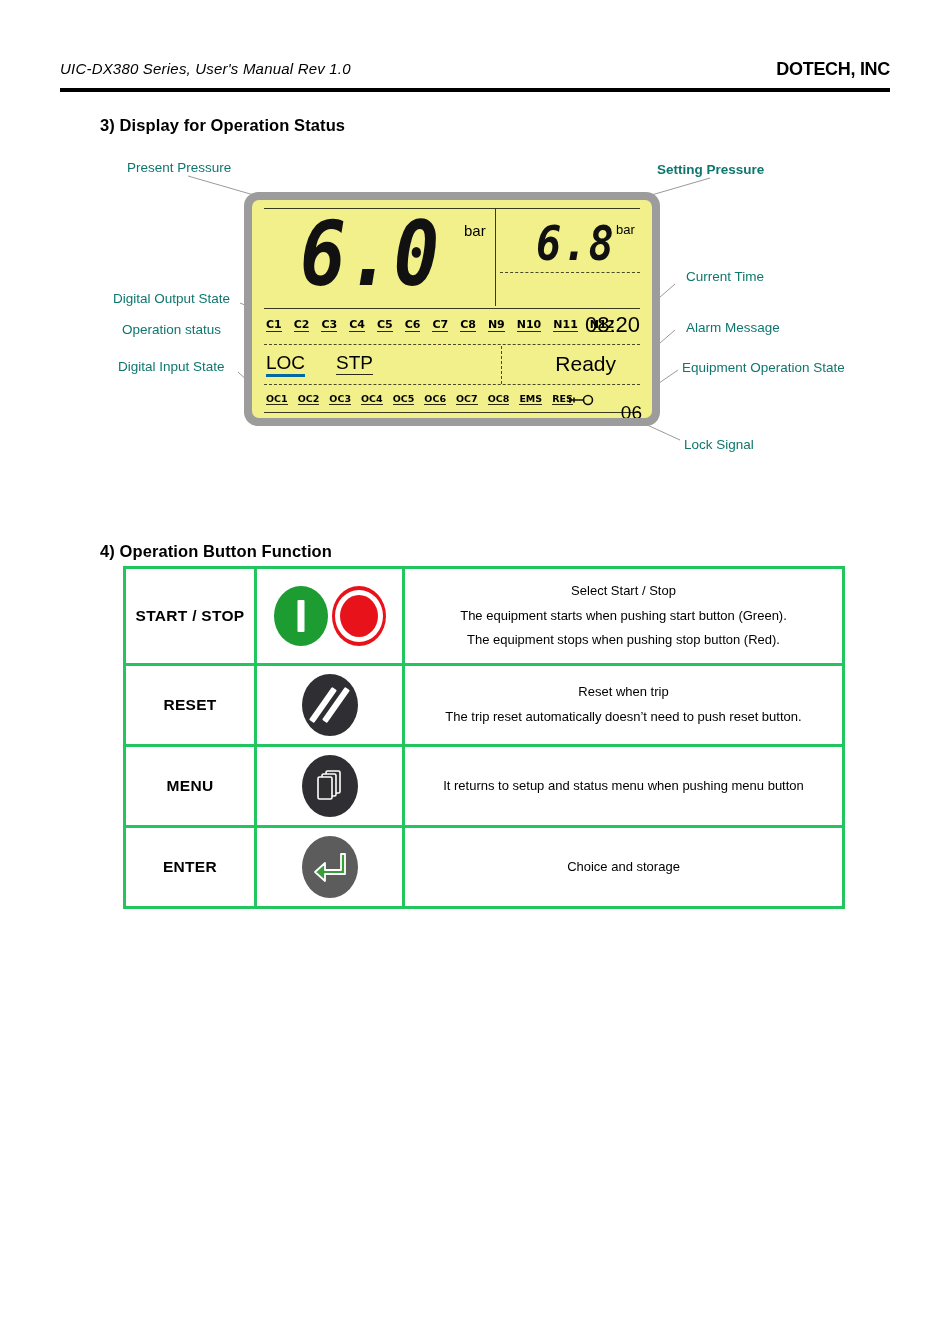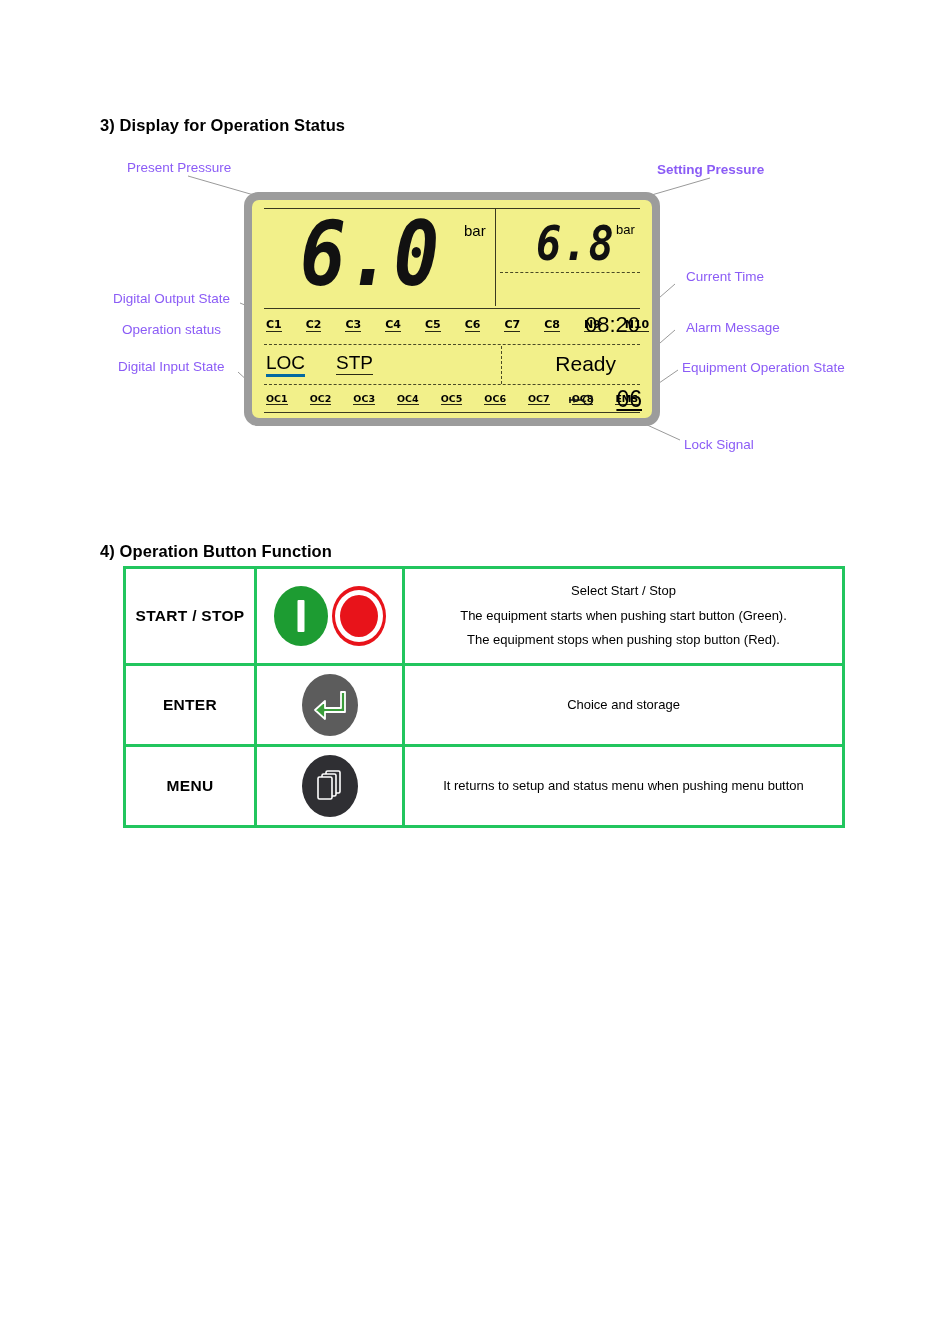--- a/index.html
+++ b/index.html
@@ -77,21 +77,21 @@
   .set-val {
     position: absolute; left: 284px; top: 18px;
     font-size: 42px; line-height: 46px;
     transform: scaleY(1.14); transform-origin: left top;
   }
   .set-unit {
     position: absolute; left: 364px; top: 22px; font-size: 13px;
   }
 
   .out-row, .in-row {
-    position: absolute; display: flex; gap: 16px;
+    position: absolute; display: flex; gap: 4px;
     font-family: "DejaVu Sans", sans-serif;
     font-weight: bold;
   }
   .out-row { left: 14px; top: 118px; font-size: 11px; }
   .in-row  { left: 14px; top: 193px; font-size: 9.5px; }
   .out-row span, .in-row span {
     display: inline-block; text-align: center;
     border-bottom: 1px solid #2a2a15; margin-right: 8px;
     padding-bottom: 0px; white-space: nowrap;
   }
@@ -107,30 +107,30 @@
     border-bottom: 3px solid #0369a1;
   }
   .stp-lbl {
     position: absolute; left: 84px; top: 152px; font-size: 19px;
     border-bottom: 1px solid #2a2a15;
   }
   .ready-lbl {
     position: absolute; right: 36px; top: 152px; font-size: 21px;
   }
   .lock-num {
-    position: absolute; right: 10px; top: 186px; font-size: 23px; text-decoration: underline;
+    position: absolute; right: 10px; top: 202px; font-size: 19px; text-decoration: underline;
   }
   .key-icon {
     position: absolute; right: 58px; top: 192px;
   }
 
   
   .callout {
     position: absolute; font-size: 13.5px; white-space: nowrap;
-    color: #8b5cf6;
+    color: #0f766e;
   }
   .dot {
     position: absolute; width: 6px; height: 6px; border-radius: 50%;
     background: #8d8d8d;
   }
   svg.leaders {
     position: absolute; left: 0; top: 0; width: 940px; height: 1329px;
     pointer-events: none;
   }
 
@@ -206,20 +206,25 @@
       <line x1="240" y1="303" x2="262" y2="312"></line>
       <line x1="245" y1="337" x2="262" y2="356"></line>
       <line x1="238" y1="372" x2="262" y2="394"></line>
       <line x1="675" y1="284" x2="636" y2="318"></line>
       <line x1="675" y1="330" x2="645" y2="356"></line>
       <line x1="678" y1="370" x2="646" y2="392"></line>
       <line x1="680" y1="440" x2="610" y2="408"></line>
     </g>
   </svg>
 
+  <div class="header">
+    <div class="header-title">UIC-DX380 Series, User's Manual Rev 1.0</div>
+    <div class="header-brand">DOTECH, INC</div>
+    <div class="header-rule"></div>
+  </div>
 
   <div class="section-heading" id="sec3">3) Display for Operation Status</div>
 
   <div class="callout" style="left:127px; top:160px;">Present Pressure</div>
   <div class="callout" style="left:657px; top:162px;font-weight:bold;">Setting Pressure</div>
   <div class="callout" style="left:113px; top:291px;">Digital Output State</div>
   <div class="callout" style="left:122px; top:322px;">Operation status</div>
   <div class="callout" style="left:118px; top:359px;">Digital Input State</div>
   <div class="callout" style="left:686px; top:269px;">Current Time</div>
   <div class="callout" style="left:686px; top:320px;">Alarm Message</div>
@@ -312,47 +317,62 @@
               <div class="circ c-stop"></div>
             </div>
           </td>
           <td class="col-desc">
             <div>Select Start / Stop</div>
             <div>The equipment starts when pushing start button (Green).</div>
             <div>The equipment stops when pushing stop button (Red).</div>
           </td>
         </tr>
         <tr>
-          <td class="col-name">ENTER</td>
+          <td class="col-name">RESET</td>
           <td class="col-icon">
             <div class="icon-pair">
-              <div class="circ c-enter">
-                <svg width="34" height="32" viewBox="0 0 34 32">
-                  <path d="M28 3 L28 19 L12 19 L12 12 L2 21 L12 30 L12 23 L32 23 L32 3 Z" fill="#3a9c3a" stroke="#ffffff" stroke-width="1.8" stroke-linejoin="round"></path>
-                </svg>
+              <div class="circ c-reset">
+                <i></i>
+                <i></i>
               </div>
             </div>
           </td>
           <td class="col-desc">
-            <div>Choice and storage</div>
+            <div>Reset when trip</div>
+            <div>The trip reset automatically doesn’t need to push reset button.</div>
           </td>
         </tr>
         <tr>
           <td class="col-name">MENU</td>
           <td class="col-icon">
             <div class="icon-pair">
               <div class="circ c-menu">
                 <svg width="30" height="34" viewBox="0 0 30 34">
                   <rect x="11" y="2" width="14" height="22" rx="1.5" fill="#2f2f33" stroke="#fff" stroke-width="1.6"></rect>
                   <rect x="7" y="5" width="14" height="22" rx="1.5" fill="#2f2f33" stroke="#fff" stroke-width="1.6"></rect>
                   <rect x="3" y="8" width="14" height="22" rx="1.5" fill="#2f2f33" stroke="#fff" stroke-width="1.6"></rect>
                 </svg>
               </div>
             </div>
           </td>
           <td class="col-desc">
             <div>It returns to setup and status menu when pushing menu button</div>
           </td>
         </tr>
+        <tr>
+          <td class="col-name">ENTER</td>
+          <td class="col-icon">
+            <div class="icon-pair">
+              <div class="circ c-enter">
+                <svg width="34" height="32" viewBox="0 0 34 32">
+                  <path d="M28 3 L28 19 L12 19 L12 12 L2 21 L12 30 L12 23 L32 23 L32 3 Z" fill="#3a9c3a" stroke="#ffffff" stroke-width="1.8" stroke-linejoin="round"></path>
+                </svg>
+              </div>
+            </div>
+          </td>
+          <td class="col-desc">
+            <div>Choice and storage</div>
+          </td>
+        </tr>
       </tbody>
   </table>
 
 </div>
 
 </body></html>

